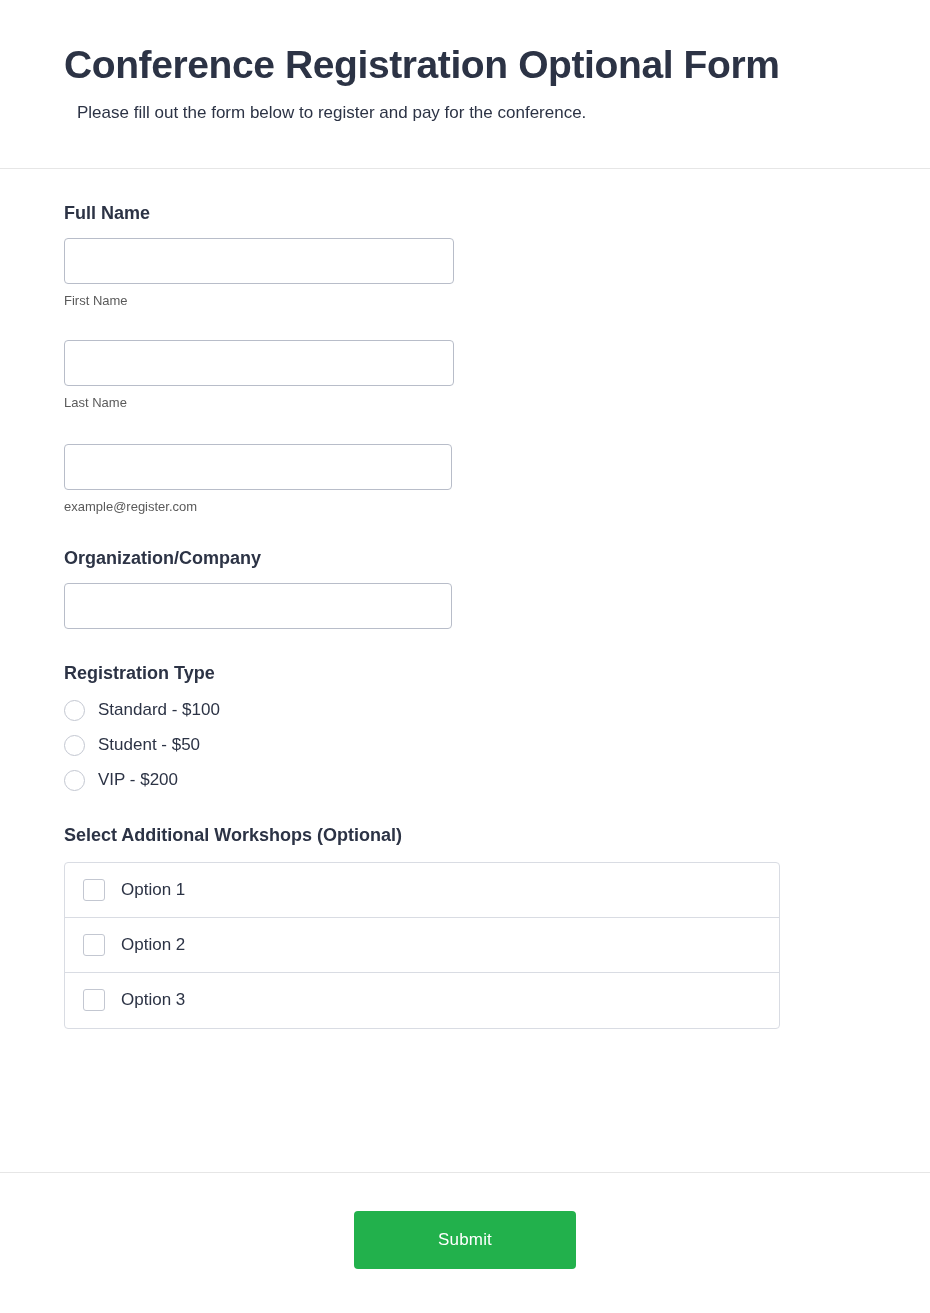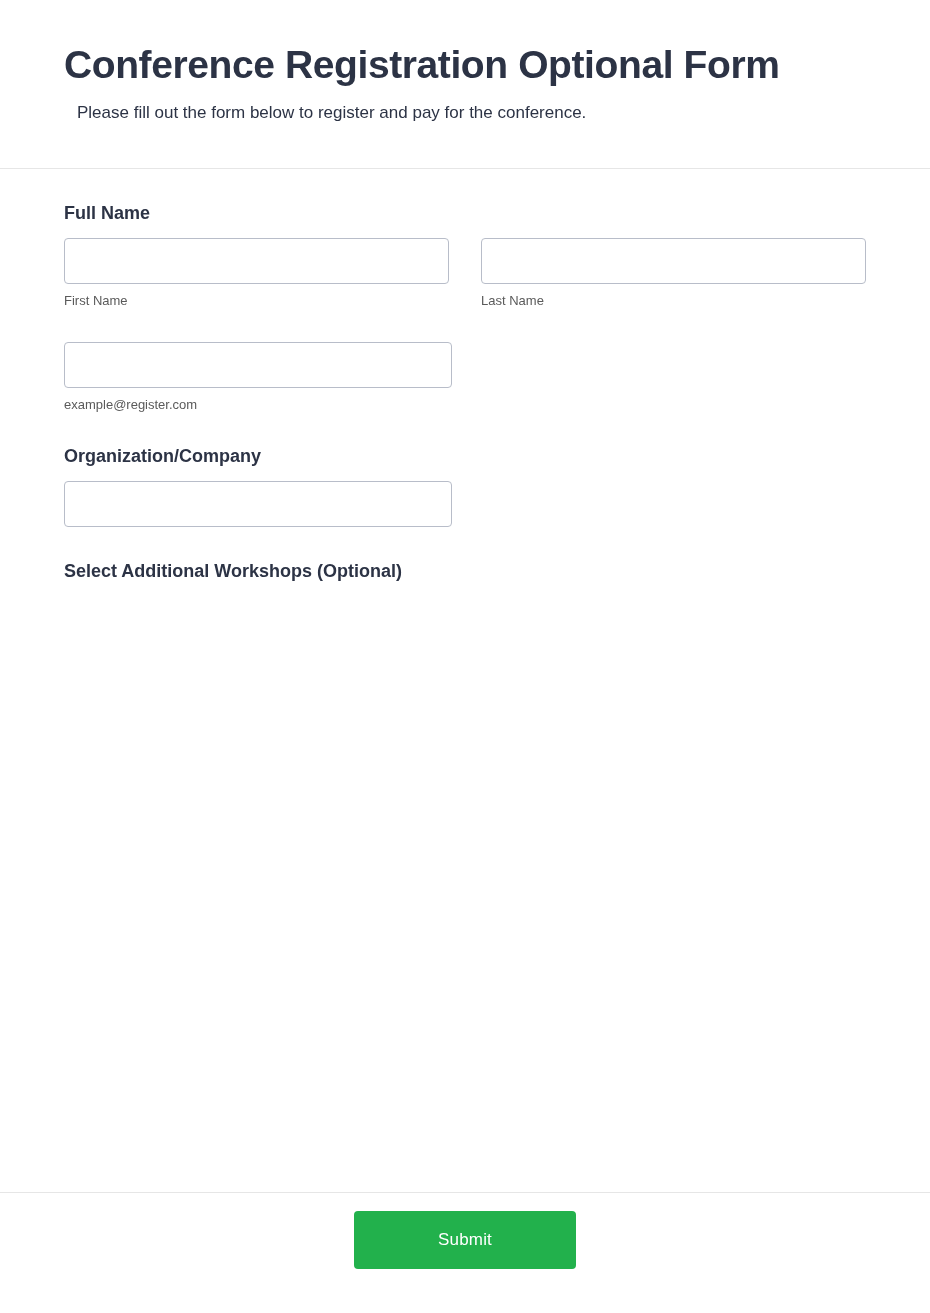--- a/index.html
+++ b/index.html
@@ -67,20 +67,21 @@
     font-size: 13px;
     color: #5a5a5a;
     margin-top: 9px;
     display: block;
     font-weight: normal;
   }
 
   .row-two {
     display: flex;
     gap: 32px;
+    flex-direction: column;
   }
   .col {
     width: 390px;
   }
   .text-input {
     width: 100%;
     height: 46px;
     border: 1px solid #b8bdc9;
     border-radius: 4px;
     background: #ffffff;
@@ -145,21 +146,21 @@
     flex: none;
   }
   .check-text {
     font-size: 17px;
     color: #2c3345;
   }
 
   
   .form-footer {
     border-top: 1px solid #e6e6e6;
-    padding: 18px 0 44px 0;
+    padding: 38px 0 44px 0;
     display: flex;
     justify-content: center;
     margin-top: 40px;
   }
   .submit-button {
     width: 222px;
     height: 58px;
     background: #22b14c;
     border: none;
     border-radius: 4px;
@@ -199,23 +200,54 @@
     <div class="field-block">
       <input class="text-input input-medium" type="text" placeholder="" style="">
       <span class="sublabel">example@register.com</span>
     </div>
 
     <div class="field-block">
       <span class="field-label">Organization/Company</span>
       <input class="text-input input-medium" type="text" placeholder="" style="">
     </div>
 
+    <div class="field-block">
+      <span class="field-label spaced">Registration Type</span>
+      <div class="radio-list">
+        <div class="radio-item">
+          <span class="radio-mark"></span>
+          <span class="radio-text">Standard - $100</span>
+        </div>
+        <div class="radio-item">
+          <span class="radio-mark"></span>
+          <span class="radio-text">Student - $50</span>
+        </div>
+        <div class="radio-item">
+          <span class="radio-mark"></span>
+          <span class="radio-text">VIP - $200</span>
+        </div>
+      </div>
+    </div>
 
     <div class="field-block">
       <span class="field-label spaced">Select Additional Workshops (Optional)</span>
+      <div class="checkbox-group">
+        <div class="checkbox-row">
+          <span class="check-mark"></span>
+          <span class="check-text">Option 1</span>
+        </div>
+        <div class="checkbox-row">
+          <span class="check-mark"></span>
+          <span class="check-text">Option 2</span>
+        </div>
+        <div class="checkbox-row">
+          <span class="check-mark"></span>
+          <span class="check-text">Option 3</span>
+        </div>
+      </div>
     </div>
 
   </div>
 
   <div class="form-footer">
     <button class="submit-button">Submit</button>
   </div>
 
 </div>
 

